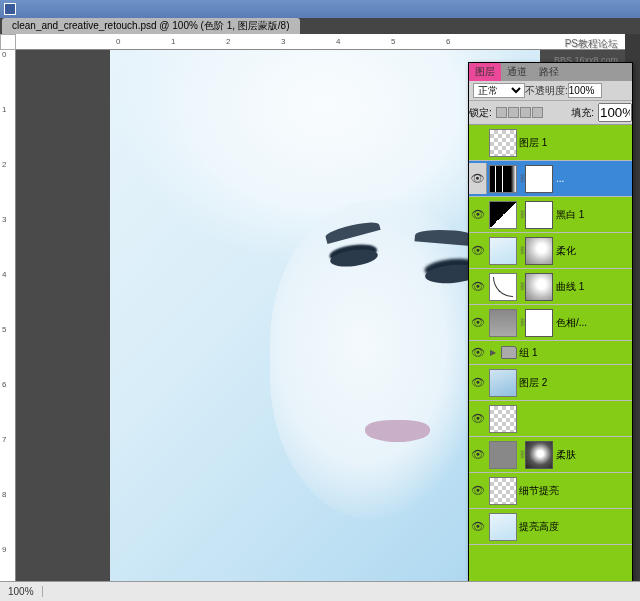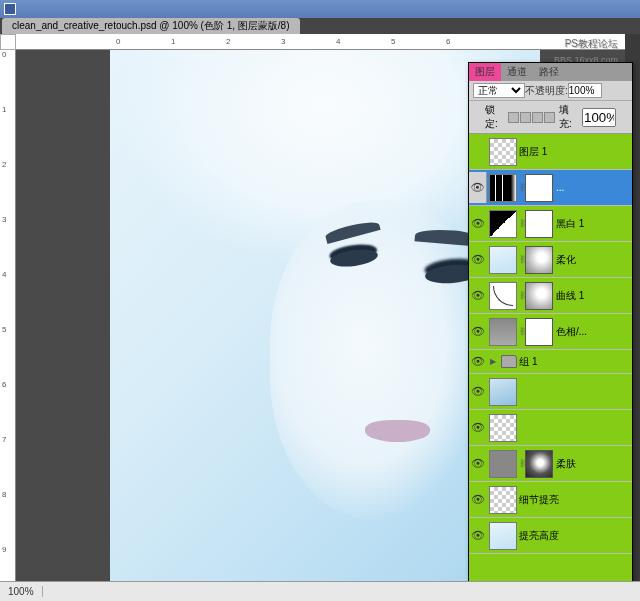--- a/index.html
+++ b/index.html
@@ -32,21 +32,21 @@
   .right-col { position:absolute; top:34px; right:0; width:15px; bottom:20px; background:#3a3a3a; }
 
   
   .panel { position:absolute; top:62px; right:7px; width:165px; height:523px; background:#d4d4d4; border:1px solid #000; box-shadow:2px 2px 5px rgba(0,0,0,.4); display:flex; flex-direction:column; }
   .panel-tabs { height:18px; background:#9a9a9a; display:flex; align-items:end; }
   .panel-tab { font-size:10px; padding:2px 6px; color:#333; }
   .panel-tab.active { background:#ec4899; border-radius:3px 3px 0 0; }
   .panel-opts { padding:2px 4px; font-size:10px; display:flex; align-items:center; gap:0; border-bottom:1px solid #aaa; }
   .panel-opts select,.panel-opts input { font-size:10px; height:15px; border:1px solid #999; background:#fff; }
   .panel-opts .lbl { color:#333; }
-  .panel-opts2 { padding:2px 16px; font-size:10px; display:flex; align-items:center; gap:4px; border-bottom:1px solid #999; }
+  .panel-opts2 { padding:2px 0; font-size:10px; display:flex; align-items:center; gap:4px; border-bottom:1px solid #999; }
   .lock-icons { display:flex; gap:1px; }
   .lock-icons i { width:11px; height:11px; background:#bbb; border:1px solid #888; display:inline-block; }
   .layers { flex:1; overflow-y:auto; background:#84cc16; }
   .layers::-webkit-scrollbar { width:14px; }
   .layers::-webkit-scrollbar-track { background:#ccc; }
   .layers::-webkit-scrollbar-thumb { background:#999; border:1px solid #777; }
   .layer { display:flex; align-items:center; min-height:36px; border-bottom:1px solid #bbb; padding:2px 0; }
   .layer.small { min-height:24px; }
   .layer.selected { background:#3b87d8; color:#fff; }
   .eye { width:18px; text-align:center; font-size:11px; color:#333; flex-shrink:0; }
@@ -184,20 +184,21 @@
         </div>
         <div class="layer small">
           <div class="eye">👁</div>
           <span class="arrow">▶</span>
           <div class="thumb small folder"></div>
           <div class="lname">组 1</div>
         </div>
         <div class="layer">
           <div class="eye">👁</div>
           <div class="thumb img2"></div>
+          <div class="lname">图层 2</div>
         </div>
         <div class="layer">
           <div class="eye">👁</div>
           <div class="thumb checker"></div>
         </div>
         <div class="layer">
           <div class="eye">👁</div>
           <div class="thumb gray"></div>
           <div class="link">⛓</div>
           <div class="mask dark"></div>

